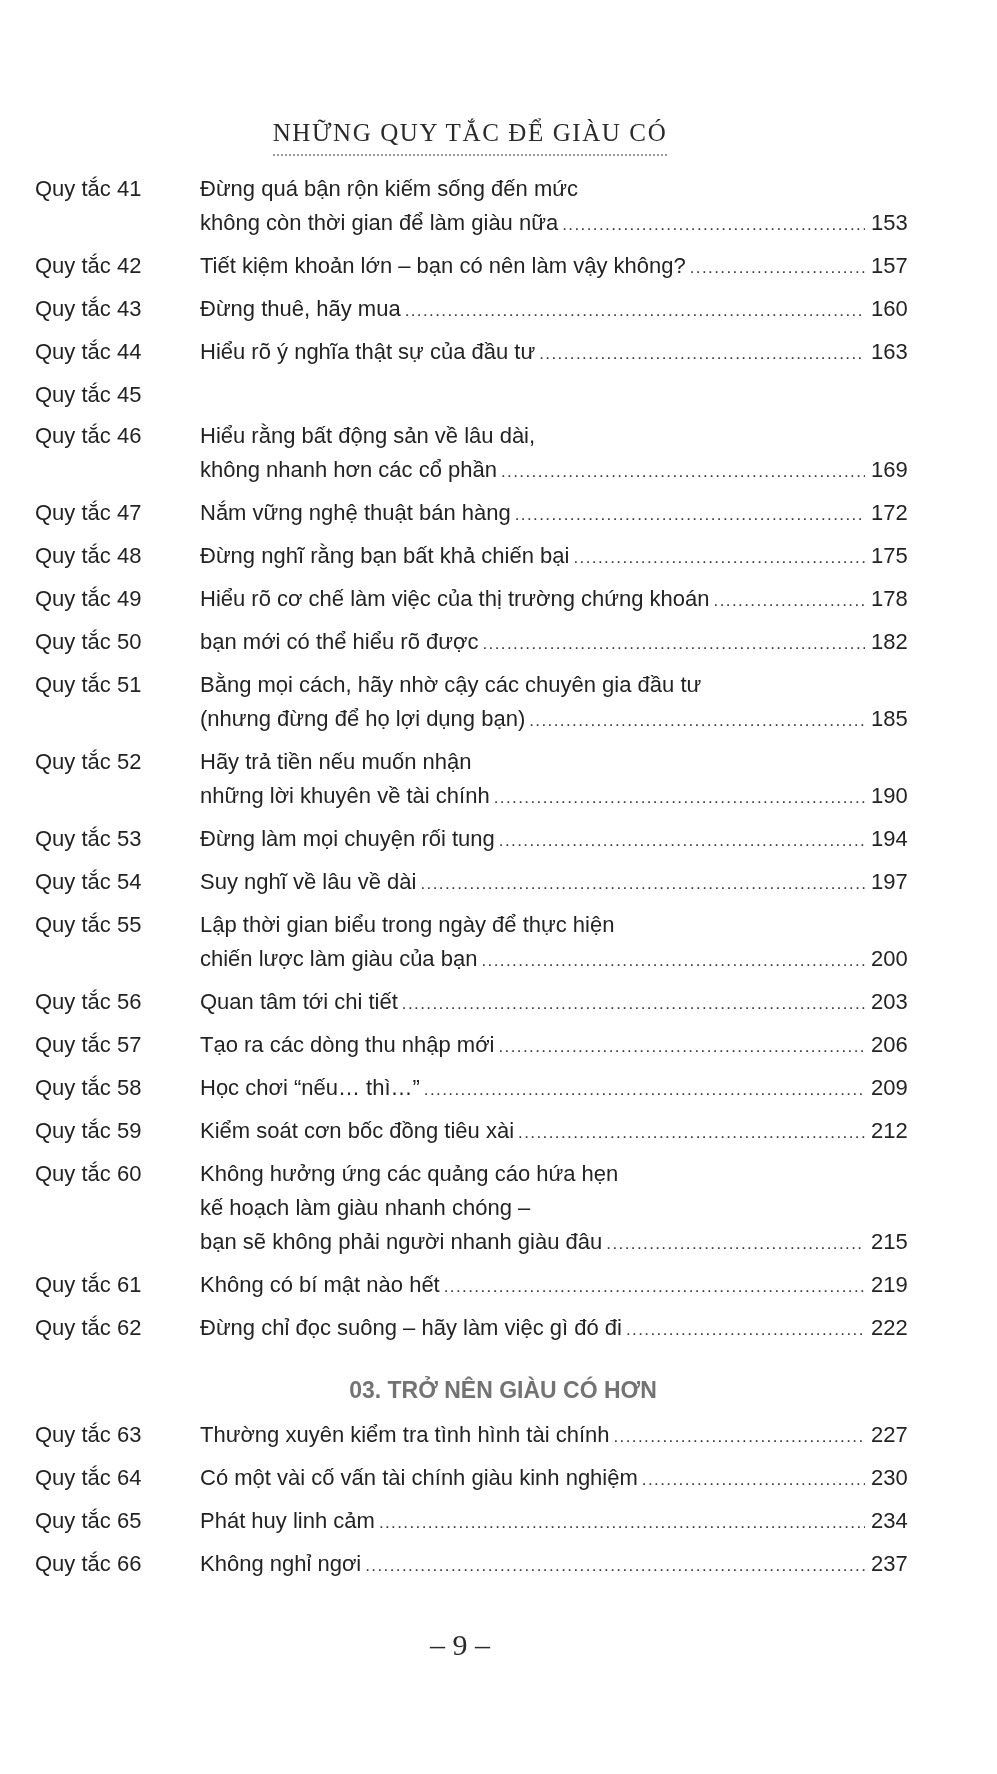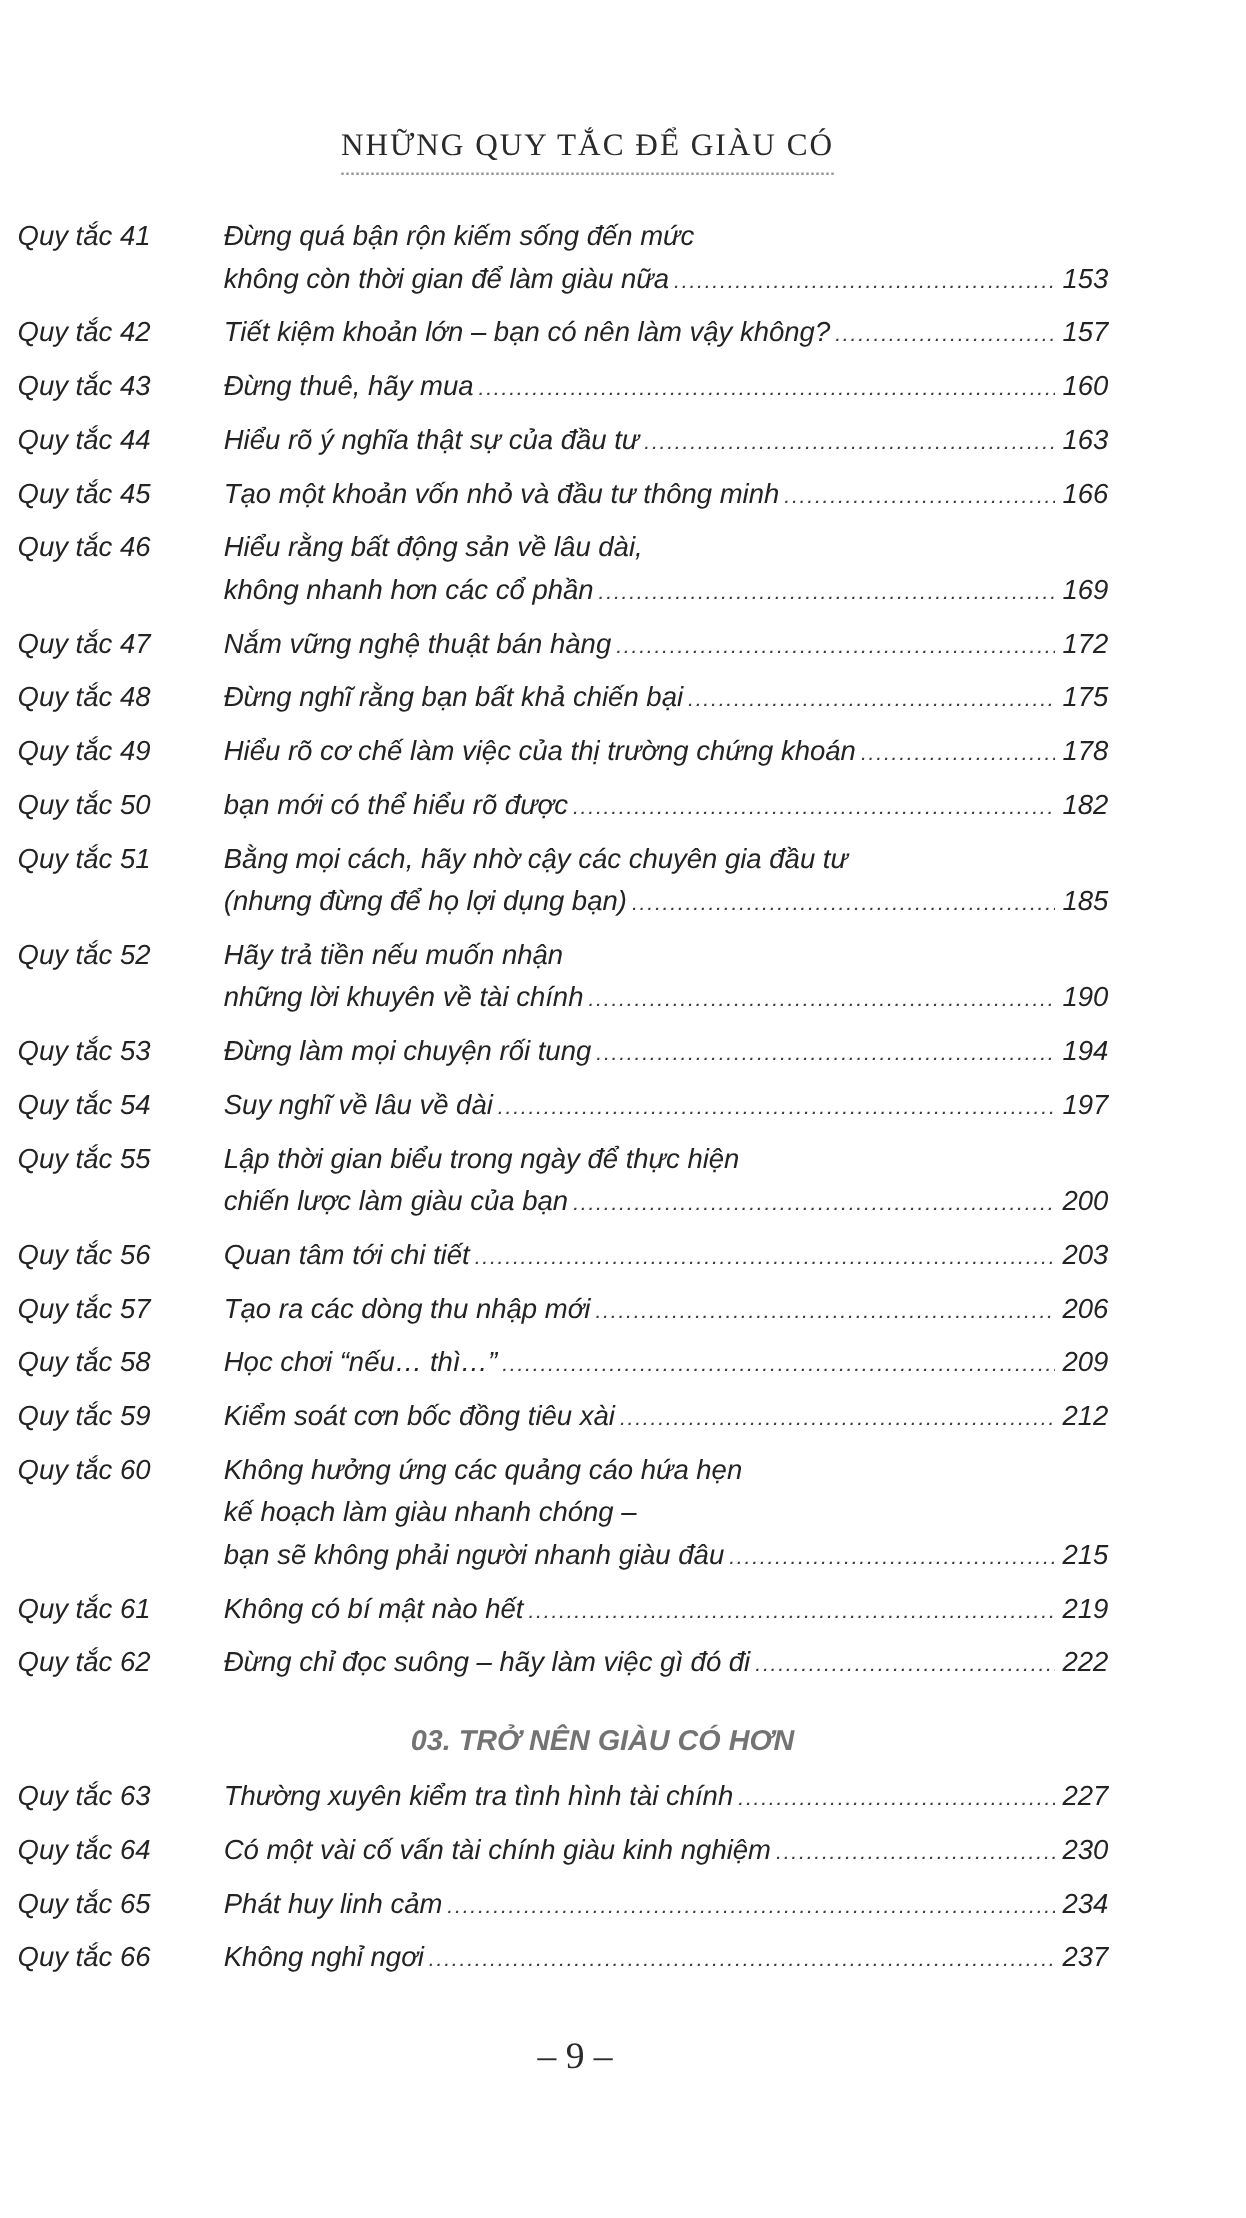--- a/index.html
+++ b/index.html
@@ -10,42 +10,41 @@
   body {
     width: 997px;
     height: 1774px;
     position: relative;
     overflow: hidden;
     color: #232323;
     font-family: "Liberation Sans", "DejaVu Sans", sans-serif;
   }
   .page-header {
     position: absolute;
-    top: 102px;
+    top: 118px;
     left: 0;
     width: 940px;
     text-align: center;
   }
   .page-title {
     display: inline-block;
     font-family: "Liberation Serif", "DejaVu Serif", serif;
     font-size: 25px;
     letter-spacing: 1.6px;
     color: #2a2a2a;
     line-height: 30px;
     padding-bottom: 6px;
     border-bottom: 2px dotted #9a9a9a;
     font-weight: normal;
   }
   .toc {
     position: absolute;
-    left: 14px;
+    left: 35px;
     top: 172px;
     width: 876px;
-    font-style: italic;
   }
   .entry {
     display: flex;
     align-items: flex-start;
     margin-bottom: 7px;
     font-size: 22px;
     line-height: 34px;
   }
   .entry-label {
     width: 165px;
@@ -155,27 +154,20 @@
         <div class="entry-last">
           <span class="entry-last-text">Hiểu rõ ý nghĩa thật sự của đầu tư</span>
           <span class="leader"></span>
           <span class="page-num">163</span>
         </div>
       </div>
     </div>
 
     <div class="entry">
       <span class="entry-label">Quy tắc 45</span>
-      <div class="entry-body">
-        <div class="entry-last">
-          <span class="entry-last-text">Tạo một khoản vốn nhỏ và đầu tư thông minh</span>
-          <span class="leader"></span>
-          <span class="page-num">166</span>
-        </div>
-      </div>
     </div>
 
     <div class="entry">
       <span class="entry-label">Quy tắc 46</span>
       <div class="entry-body">
         <span class="entry-line">Hiểu rằng bất động sản về lâu dài,</span>
         <div class="entry-last">
           <span class="entry-last-text">không nhanh hơn các cổ phần</span>
           <span class="leader"></span>
           <span class="page-num">169</span>

